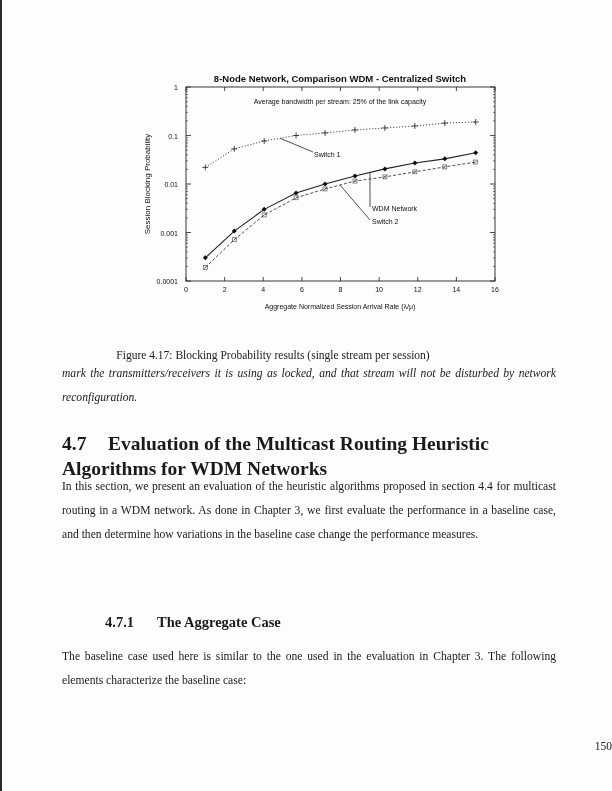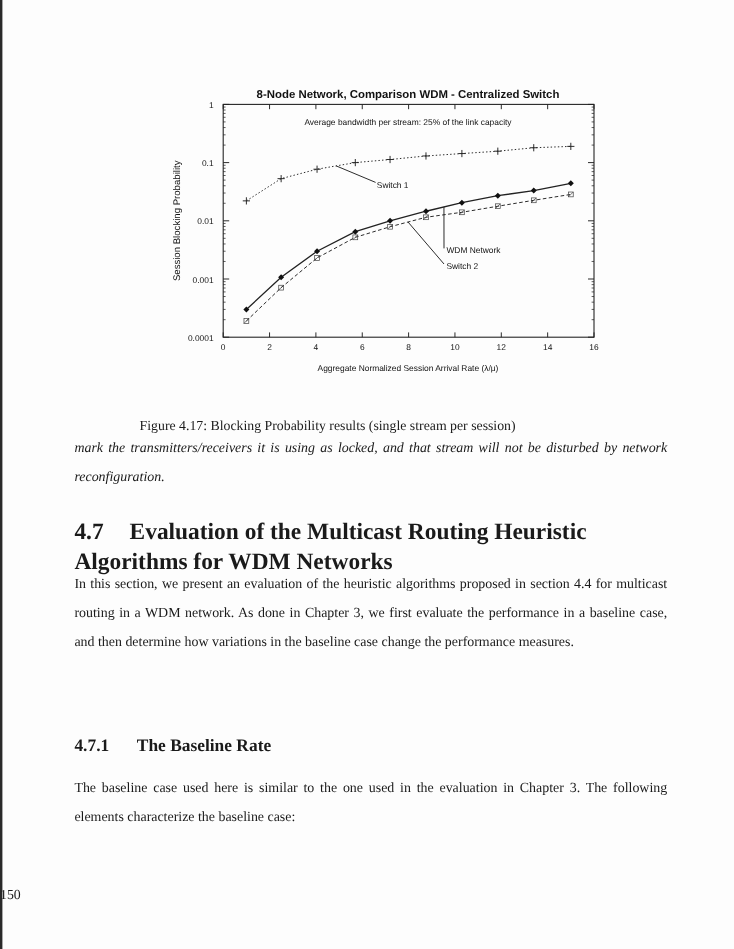--- a/index.html
+++ b/index.html
@@ -7,22 +7,22 @@
   .scan-edge { position:absolute; left:0; top:0; width:2px; height:791px; background:#2a2a2a; }
   #chart { position:absolute; left:0; top:0; }
   .chart-title { font-family:"Liberation Sans", sans-serif; font-weight:bold; font-size:9.5px; fill:#111; }
   .chart-text { font-family:"Liberation Sans", sans-serif; font-size:8px; fill:#111; }
   .chart-small { font-family:"Liberation Sans", sans-serif; font-size:7px; fill:#111; }
   .caption { position:absolute; left:0; width:546px; top:333px; text-align:center; font-size:11.5px; font-family:"Liberation Serif", serif;margin-top:16px; }
   .para { position:absolute; left:62px; width:494px; font-family:"Liberation Serif", serif; font-size:11.6px; line-height:24px; text-align:justify; }
   .h2 { position:absolute; left:62px; width:500px; font-family:"Liberation Serif", serif; font-weight:bold; font-size:19.5px; line-height:25px; }
   .h2 .num { display:inline-block; width:46px; }
   .h3 { position:absolute; left:62px; font-family:"Liberation Serif", serif; font-weight:bold; font-size:14.5px; }
-  .h3 .num { display:inline-block; width:52px; }
-  .pagenum { position:absolute; top:740px; left:0; width:612px; text-align:left; font-family:"Liberation Serif", serif; font-size:11.5px; }
+  .h3 .num { display:inline-block; width:52px;margin-left:43px; }
+  .pagenum { position:absolute; top:740px; left:0; width:612px; text-align:right; font-family:"Liberation Serif", serif; font-size:11.5px; }
 </style>
 </head>
 <body>
 
 <div class="scan-edge"></div>
 
 <svg id="chart" width="612" height="320">
   <text class="chart-title" x="340" y="82" text-anchor="middle">8-Node Network, Comparison WDM - Centralized Switch</text>
   <text class="chart-small" x="340" y="104" text-anchor="middle">Average bandwidth per stream: 25% of the link capacity</text>
   <rect x="186" y="87" width="309" height="194" fill="none" stroke="#222" stroke-width="0.9"></rect>
@@ -245,18 +245,18 @@
 
 <div class="para" style="top:362px;font-style:italic;">mark the transmitters/receivers it is using as locked, and that stream will not be disturbed by network reconfiguration.</div>
 
 <div class="h2" style="top:431px;">
   <span class="num">4.7</span><span>Evaluation of the Multicast Routing Heuristic Algorithms for WDM Networks</span>
 </div>
 
 <div class="para" style="top:475px;">In this section, we present an evaluation of the heuristic algorithms proposed in section 4.4 for multicast routing in a WDM network.  As done in Chapter 3, we first evaluate the performance in a baseline case, and then determine how variations in the baseline case change the performance measures.</div>
 
 <div class="h3" style="top:614px;">
-  <span class="num">4.7.1</span><span>The Baseline Rate</span>
+  <span class="num">4.7.1</span><span>The Aggregate Case</span>
 </div>
 
 <div class="para" style="top:645px;">The baseline case used here is similar to the one used in the evaluation in Chapter 3.  The following elements characterize the baseline case:</div>
 
 <div class="pagenum">150</div>
 
 </body></html>

